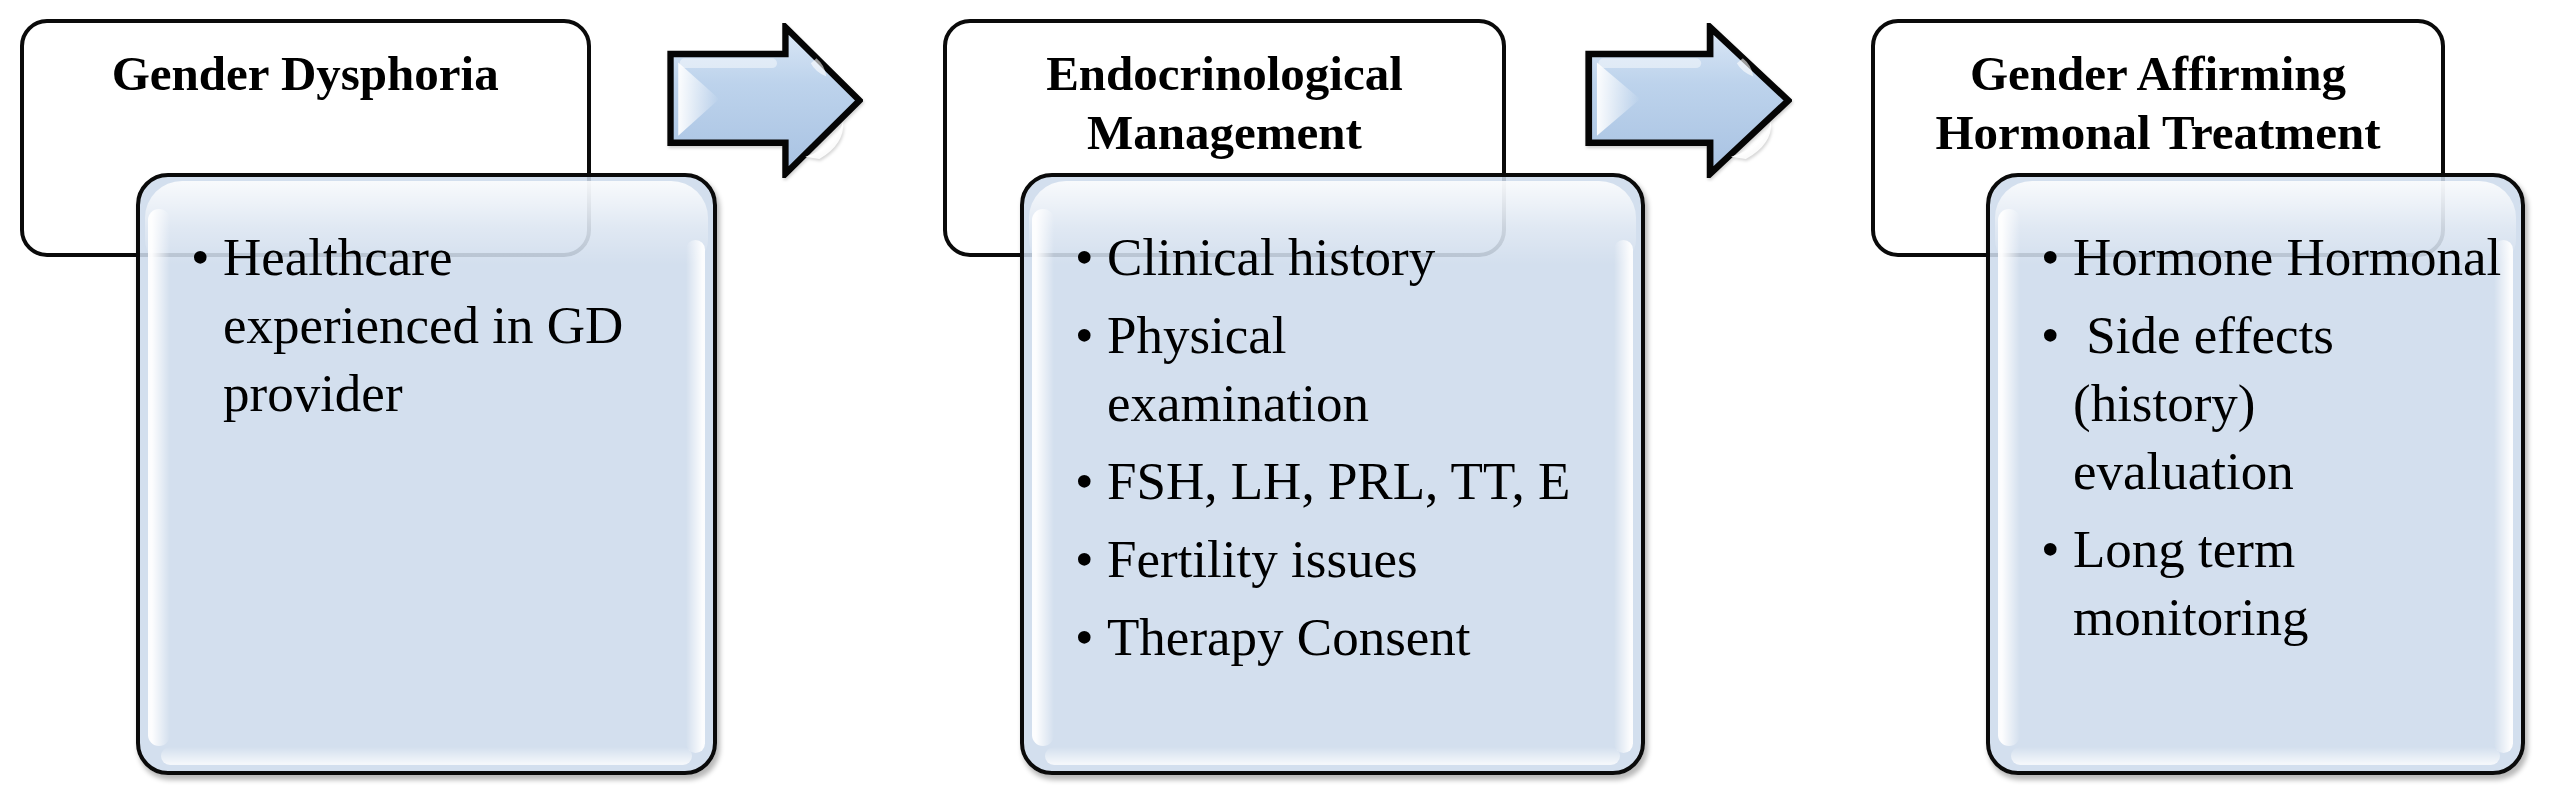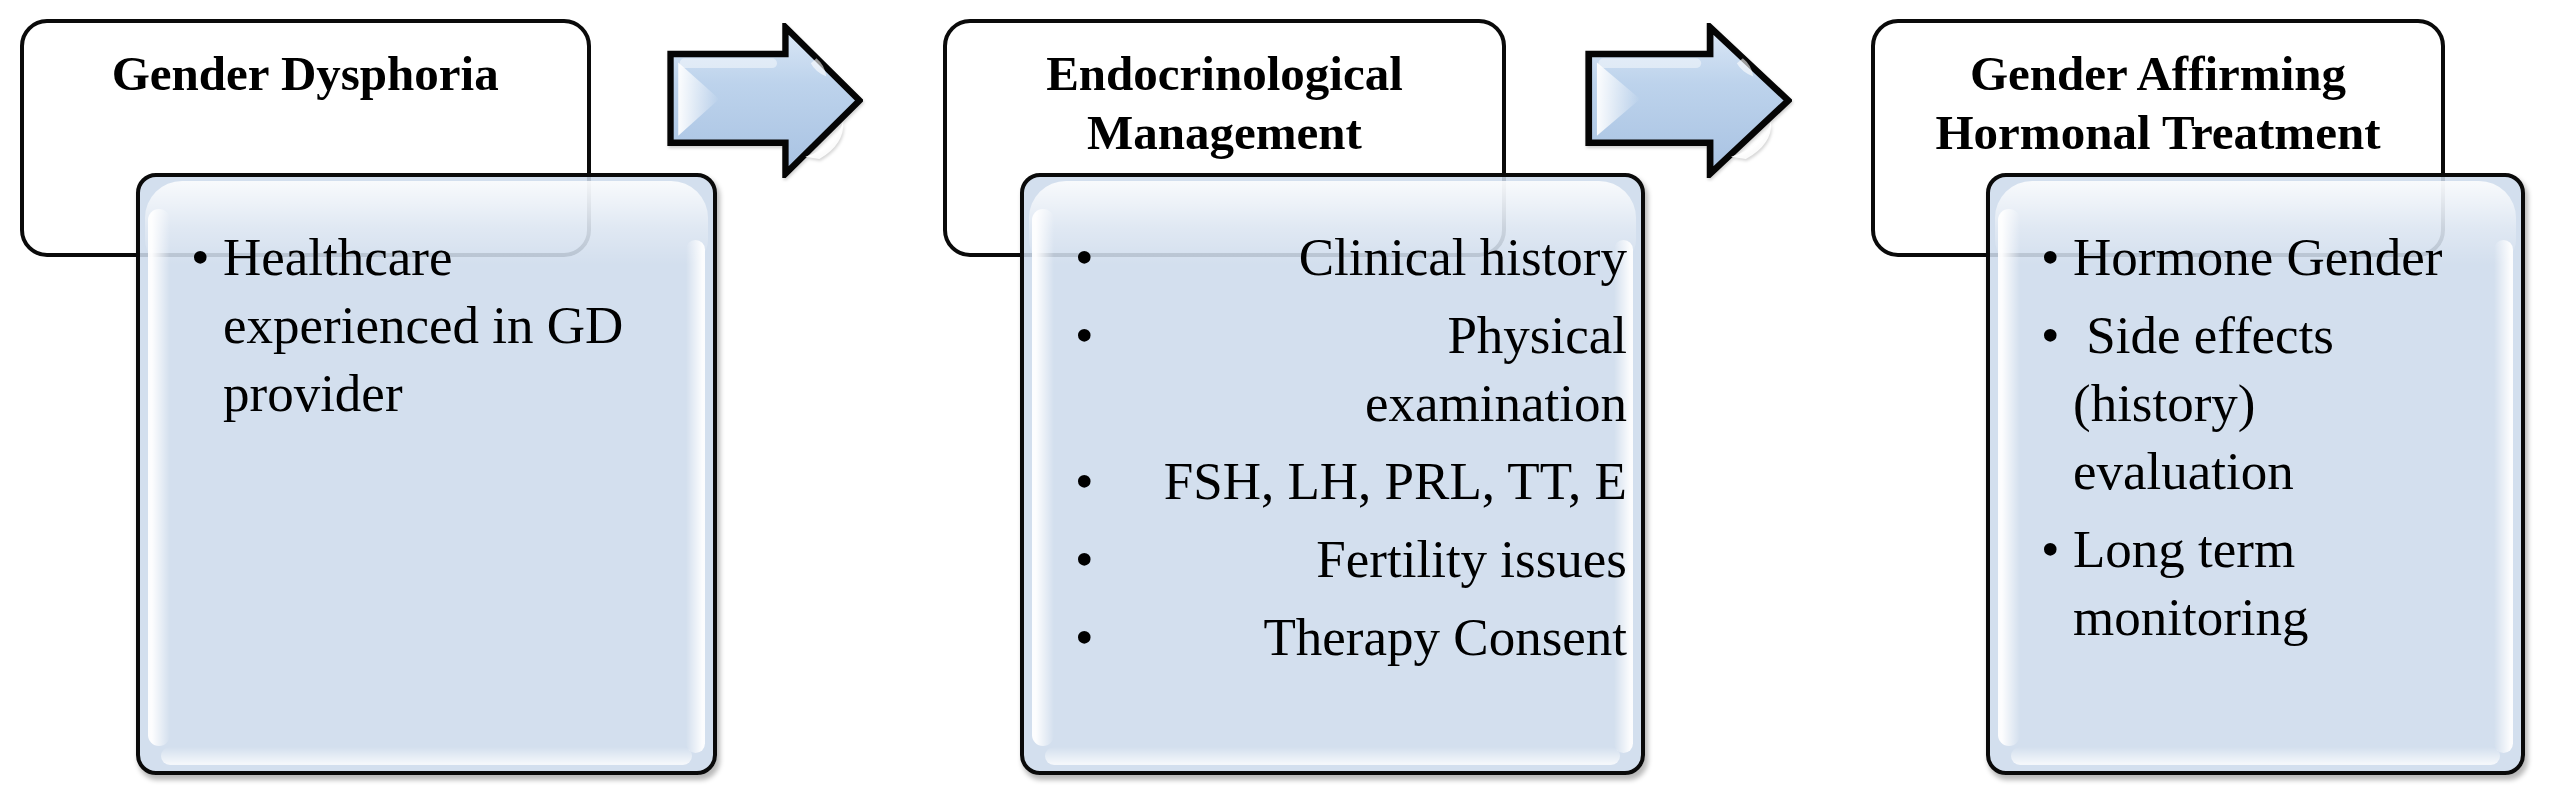--- a/index.html
+++ b/index.html
@@ -45,21 +45,21 @@
   }
   .title-line { white-space: pre; }
 
   
   .content-box {
     position: absolute;
     top: 173px;
     height: 602px;
     background: rgba(205, 219, 236, 0.88);
     border: 4.9px solid #0a0a0a;
-    border-radius: 20px;
+    border-radius: 32px;
     box-shadow: 2.8px 4.9px 5.6px rgba(0, 0, 0, 0.28);
     z-index: 2;
   }
   .gloss-top {
     position: absolute;
     left: 4.9px; right: 4.9px; top: 3.5px;
     height: 84px;
     border-radius: 37px 37px 25px 25px;
     background: linear-gradient(180deg,
       rgba(255,255,255,0.85) 0%,
@@ -176,21 +176,21 @@
     <path d="M212,50 q12,10 14,26 q-16,-7 -22,-19 z" fill="#ffffff" opacity="0.6"></path>
   </svg>
 
   <div class="title-box" style="left:943px; width:563px;text-decoration:underline;">
     <div class="title-text">
       <div class="title-line">Endocrinological</div>
       <div class="title-line">Management</div>
     </div>
   </div>
 
-  <div class="content-box" style="left:1020px; width:625px;text-align:right;">
+  <div class="content-box" style="left:1020px; width:625px;">
     <div class="gloss-top"></div>
     <div class="gloss-left"></div>
     <div class="gloss-right"></div>
     <div class="gloss-bottom"></div>
     <div class="bullets">
       <div class="bullet-item">
         <div class="bullet-line">Clinical history</div>
       </div>
       <div class="bullet-item">
         <div class="bullet-line">Physical</div>
@@ -223,21 +223,21 @@
     </div>
   </div>
 
   <div class="content-box" style="left:1986px; width:539px;">
     <div class="gloss-top"></div>
     <div class="gloss-left"></div>
     <div class="gloss-right"></div>
     <div class="gloss-bottom"></div>
     <div class="bullets">
       <div class="bullet-item">
-        <div class="bullet-line">Hormone Gender</div>
+        <div class="bullet-line">Hormone Hormonal</div>
       </div>
       <div class="bullet-item">
         <div class="bullet-line"> Side effects</div>
         <div class="bullet-line">(history)</div>
         <div class="bullet-line">evaluation</div>
       </div>
       <div class="bullet-item">
         <div class="bullet-line">Long term</div>
         <div class="bullet-line">monitoring</div>
       </div>

